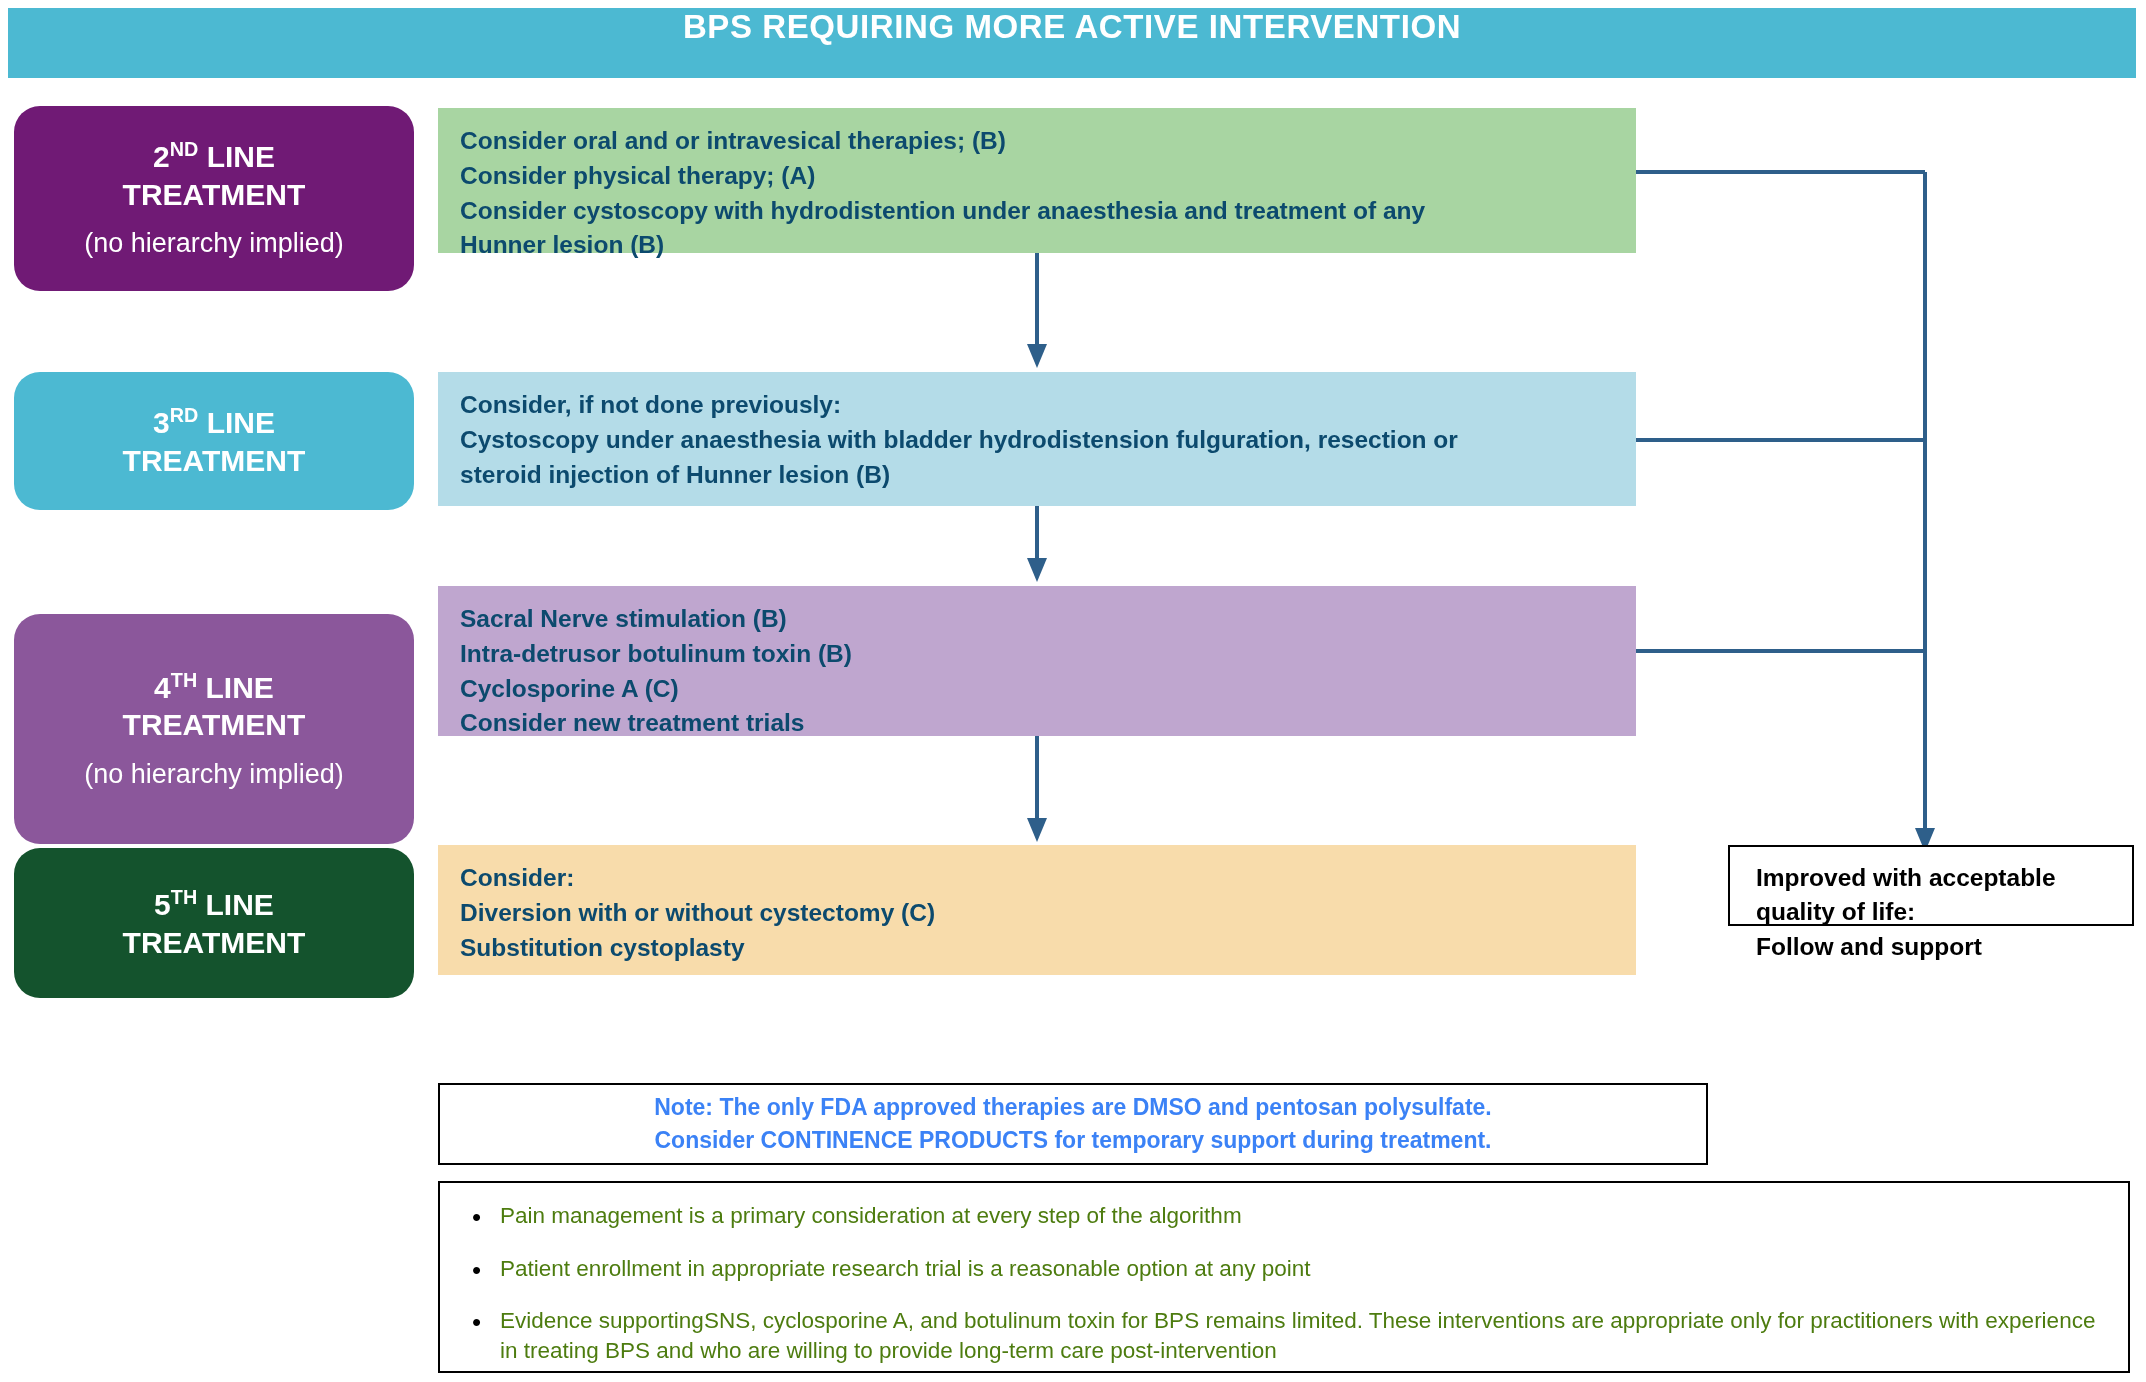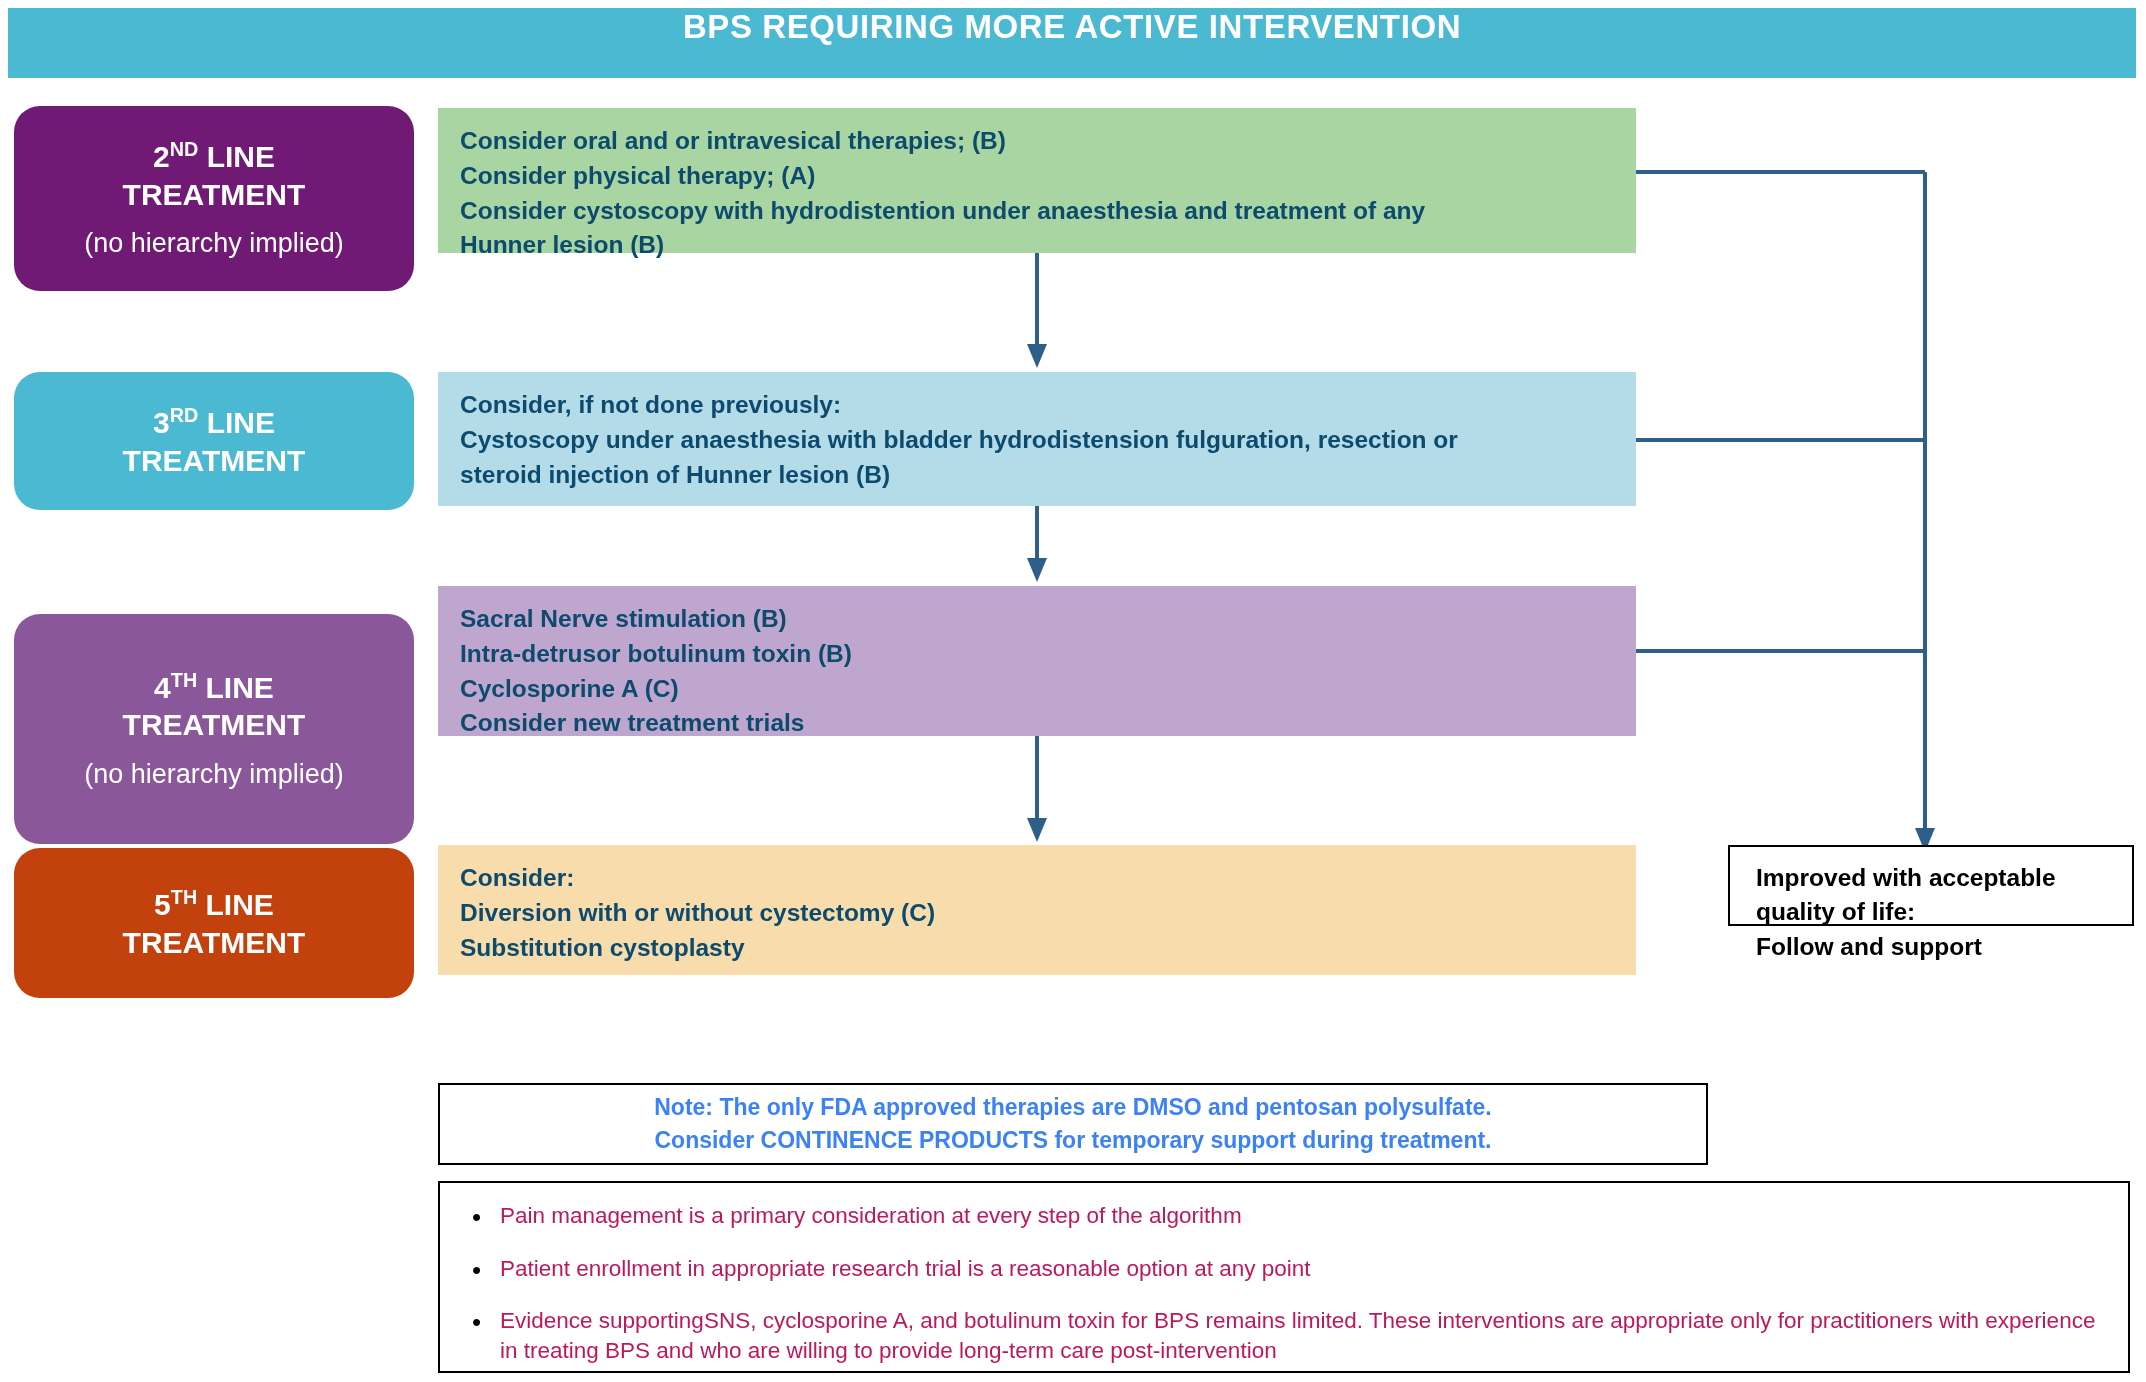--- a/index.html
+++ b/index.html
@@ -68,21 +68,21 @@
   .line-label .lbl-sub {
     font-size: 27px;
     font-weight: normal;
     margin-top: 14px;
     line-height: 1.2;
   }
 
   #label-2nd { top: 106px;  height: 185px; background: #701a75; }
   #label-3rd { top: 372px;  height: 138px; background: #4cb9d2; }
   #label-4th { top: 574px;  height: 230px; background: #8b579b; margin-top: 40px; }
-  #label-5th { top: 848px;  height: 150px; background: #c2410c; }
+  #label-5th { top: 848px;  height: 150px; background: #14532d; }
 
   
   .content-box {
     position: absolute;
     left: 438px;
     width: 1198px;
     box-sizing: border-box;
     padding: 16px 22px;
     font-size: 24.5px;
     font-weight: bold;
@@ -156,21 +156,21 @@
     flex: 0 0 34px;
     font-size: 26px;
     line-height: 1.25;
     color: #000000;
     text-align: left;
     padding-left: 6px;
     box-sizing: border-box;
   }
   .bullet-text {
     font-size: 22.5px;
-    color: #be185d;
+    color: #4d7c0f;
     line-height: 1.34;
     flex: 1 1 auto;
   }
 
   
   #connectors {
     position: absolute;
     left: 0;
     top: 0;
     width: 2146px;

